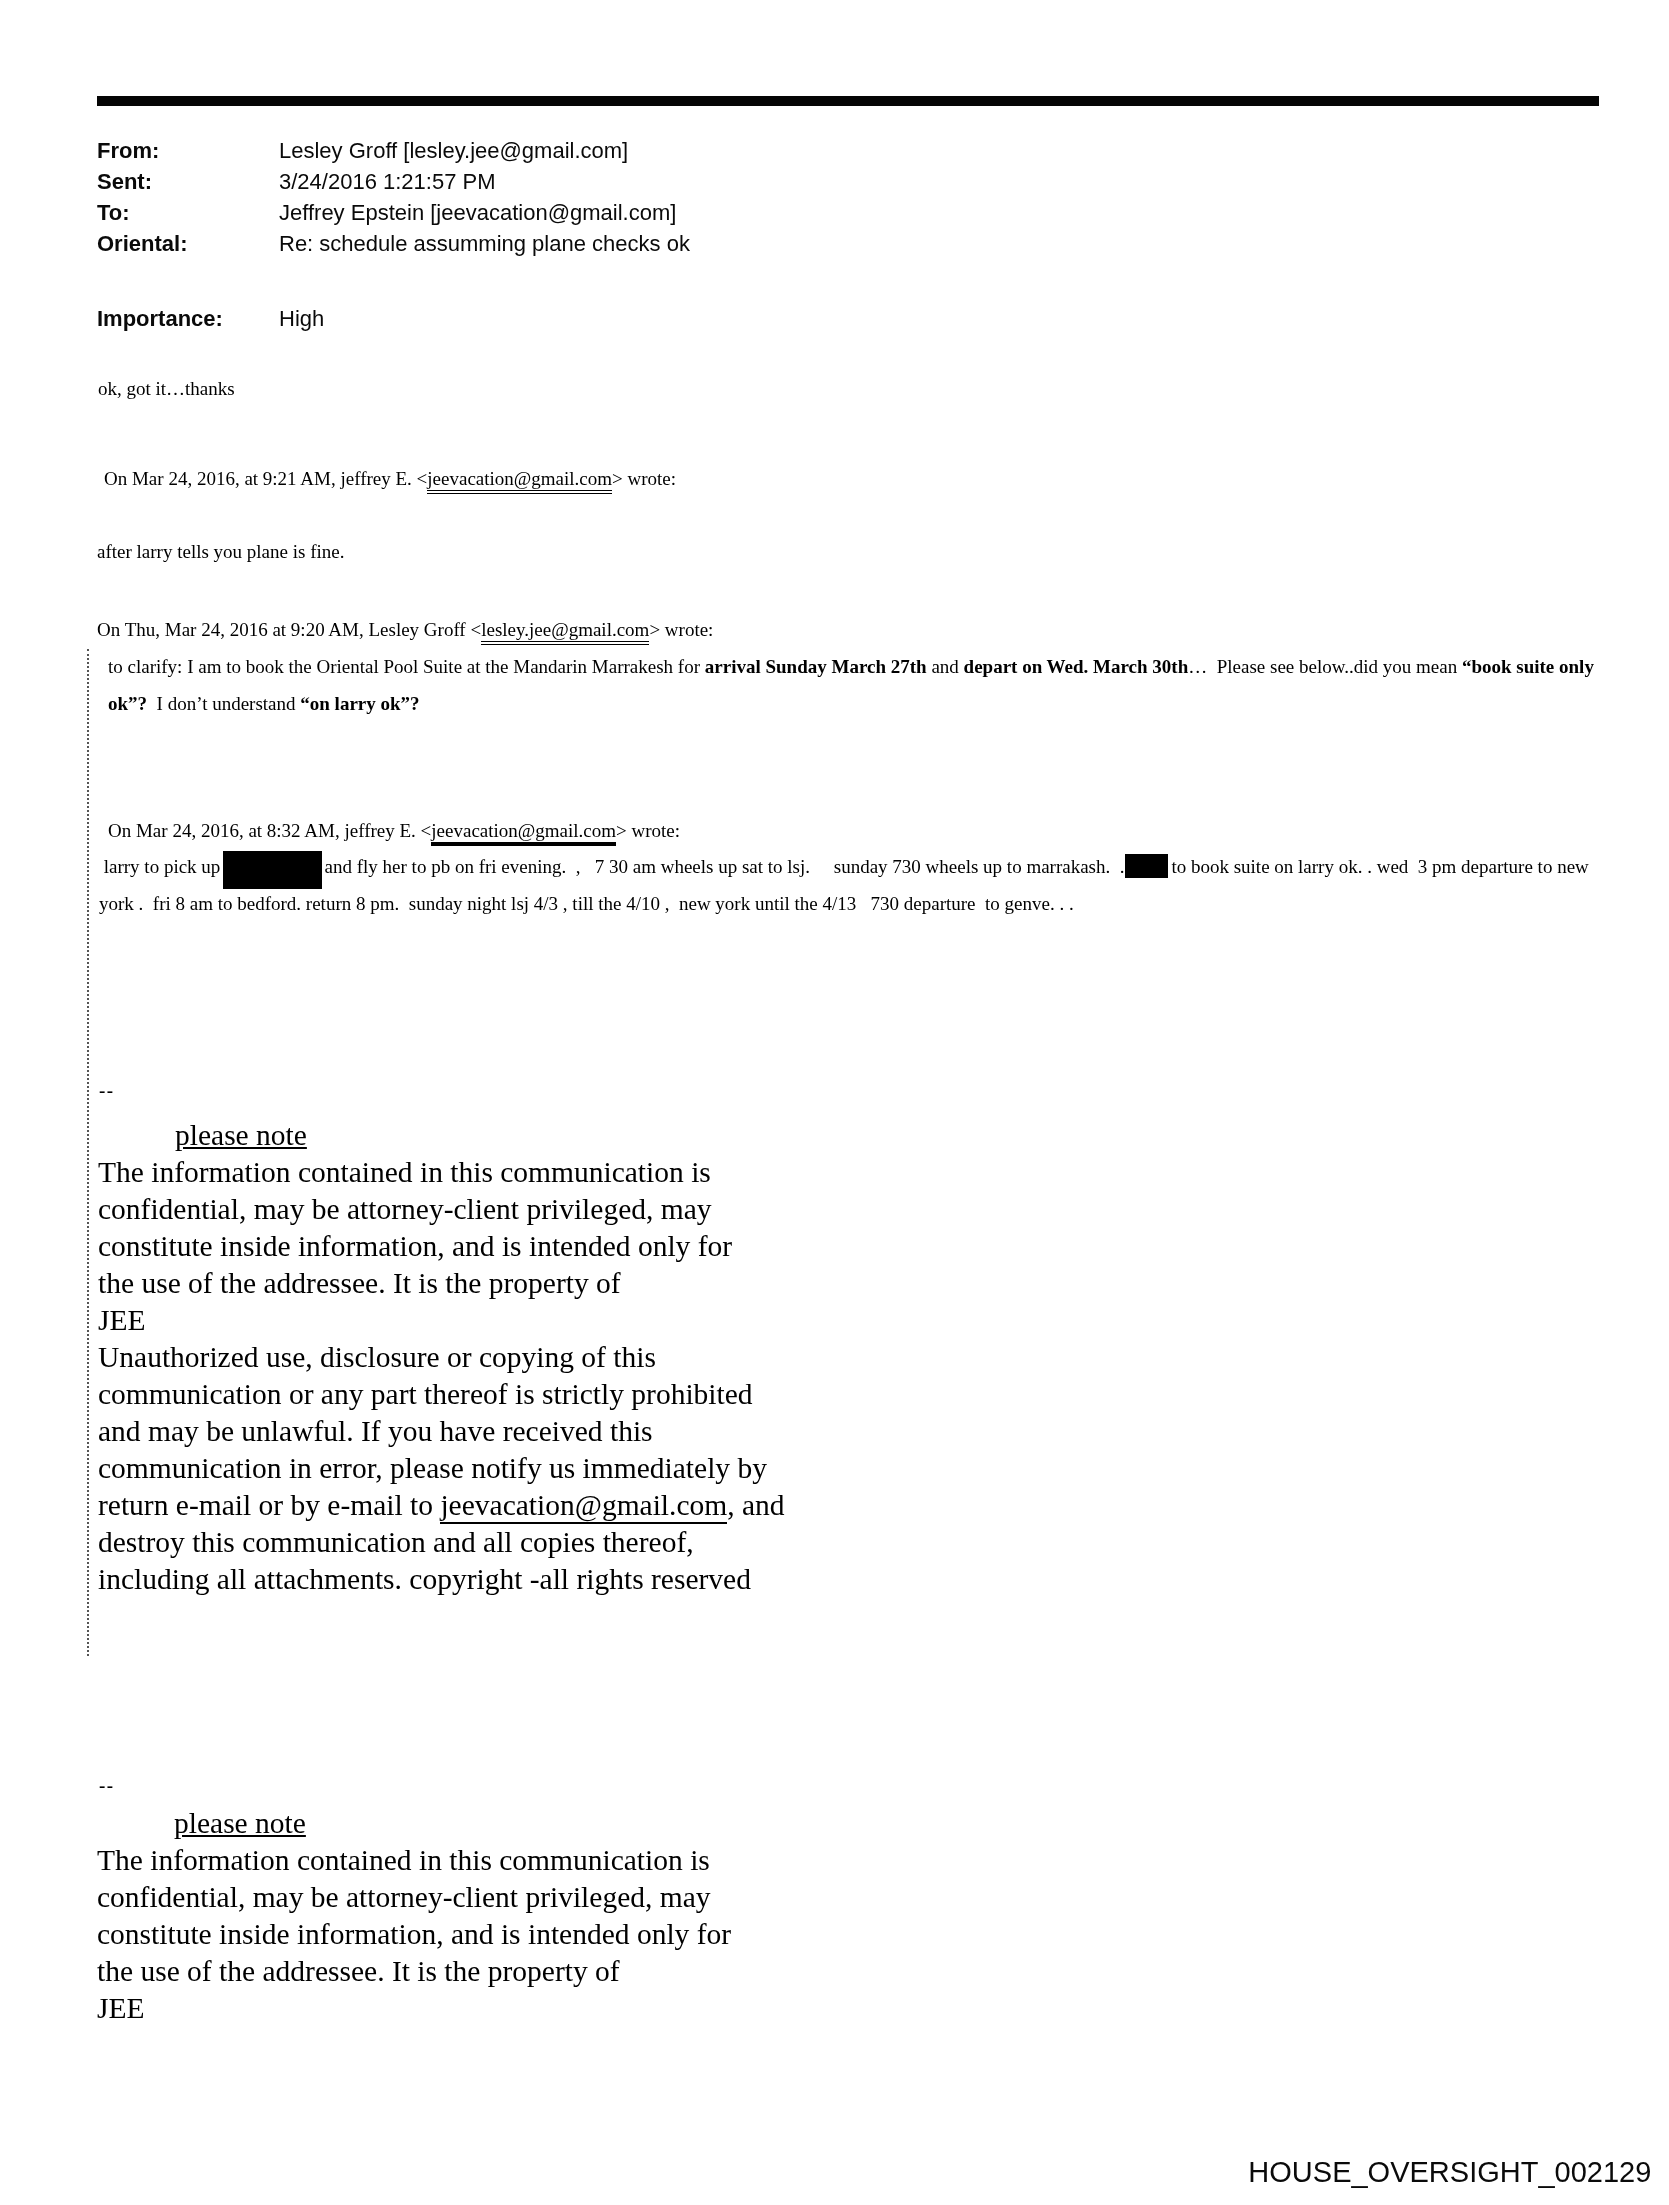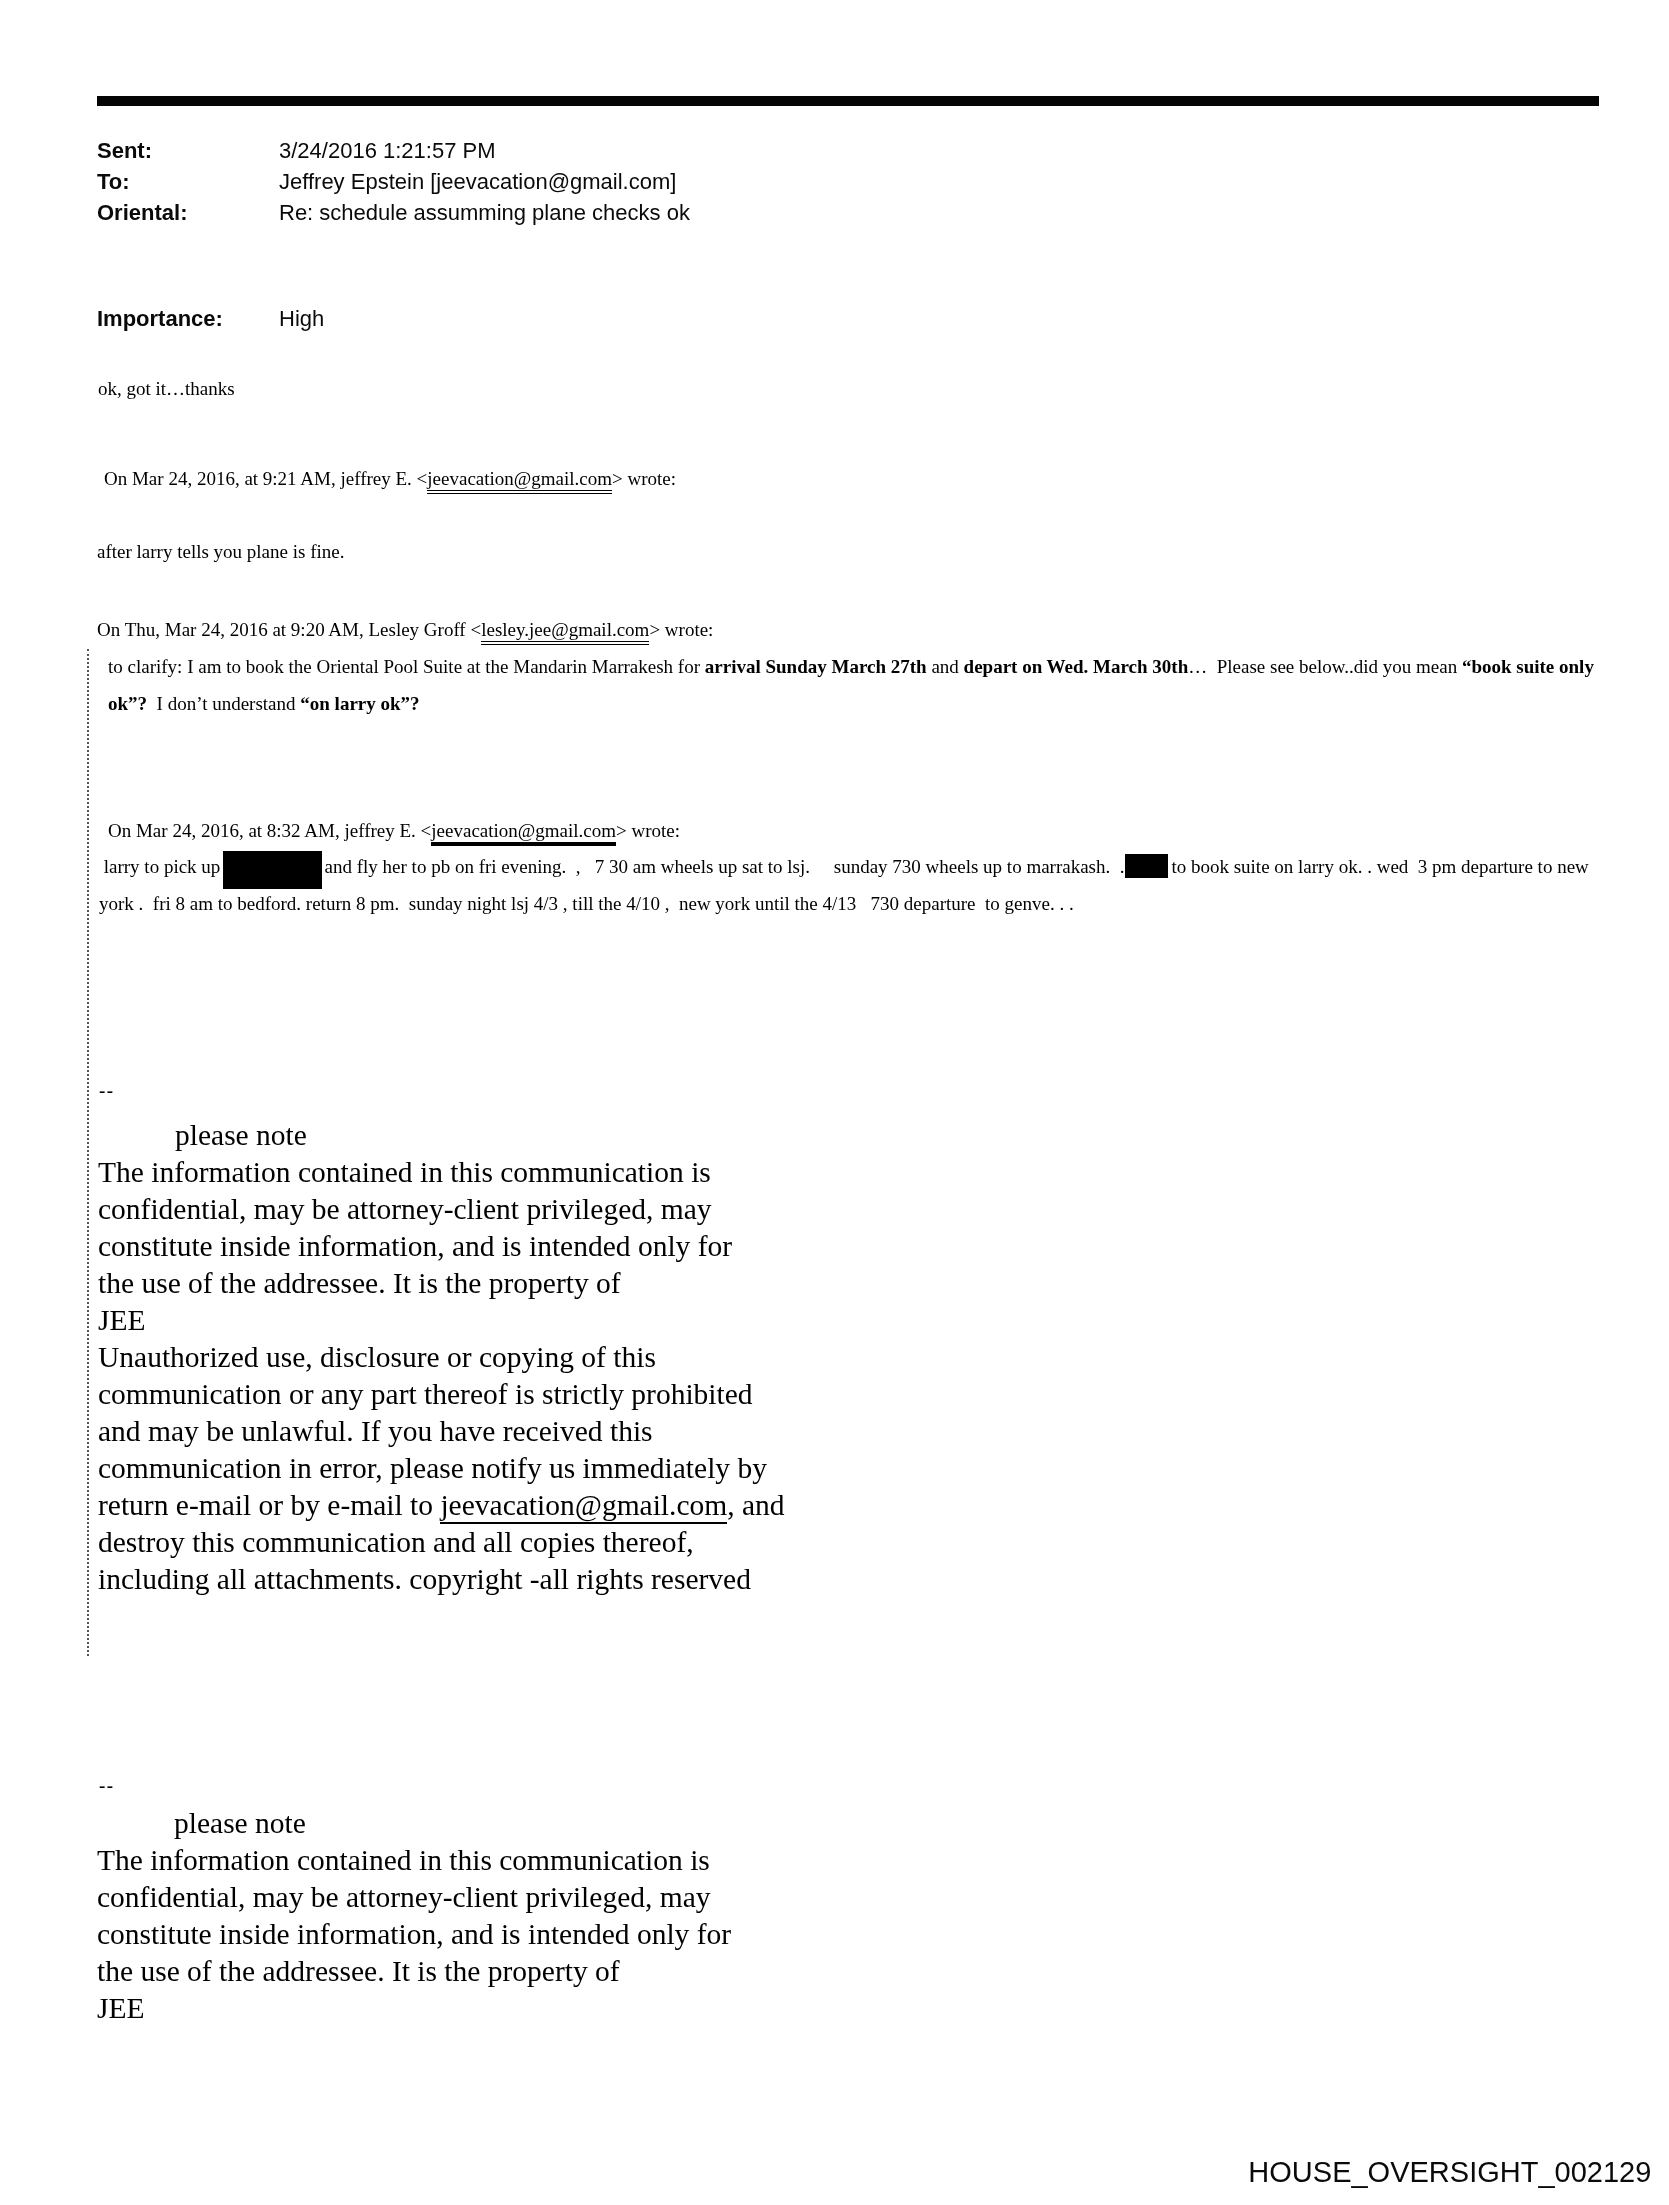--- a/index.html
+++ b/index.html
@@ -23,40 +23,44 @@
   .attr920{left:97px;top:611px;}
   .quoteline{left:87px;top:649px;height:1007px;width:0;border-left:2.6px dotted #555;}
   .quotepara{left:108px;top:648px;width:1487px;}
   .attr832{left:108px;top:812px;}
   .larrypara{left:99px;top:848px;width:1496px;}
   .divider1{left:99px;top:1072px;font-weight:bold;letter-spacing:1.3px;}
   .divider2{left:99px;top:1767px;font-weight:bold;letter-spacing:1.3px;}
   .disc{font-size:29.5px;line-height:37px;}
   .disc1{left:98px;top:1117px;}
   .disc2{left:97px;top:1805px;}
-  .note{padding-left:77px;}
+  .note{padding-left:77px;text-decoration:underline;}
   .b{font-weight:bold;}
   .u-double{border-bottom:4.6px double #000;padding-bottom:0.7px;}
   .u-heavy{border-bottom:4.6px solid #000;padding-bottom:0.7px;}
   .u-thin{border-bottom:2px solid #000;padding-bottom:0.7px;}
   
   .redact{display:inline-block;background:#000;}
   .redact-lg{width:99px;height:38px;vertical-align:middle;margin:-6.5px 2.6px -9.2px 2.6px;}
   .redact-sm{width:43px;height:23.6px;vertical-align:baseline;margin:0 3.9px -4.6px 0;}
   
   .bates{right:17.7px;top:2156px;font-family:"Liberation Sans","DejaVu Sans",sans-serif;font-size:29px;color:#0a0a0a;}
 </style>
 </head>
 <body>
 
 <div class="page">
 
   <div class="abs topbar"></div>
 
   <div class="abs hdr hdr-main">
+    <div class="hrow">
+        <span class="hlabel">From:</span>
+        <span class="hval">Lesley Groff [lesley.jee@gmail.com]</span>
+      </div>
     <div class="hrow">
         <span class="hlabel">Sent:</span>
         <span class="hval">3/24/2016 1:21:57 PM</span>
       </div>
     <div class="hrow">
         <span class="hlabel">To:</span>
         <span class="hval">Jeffrey Epstein [jeevacation@gmail.com]</span>
       </div>
     <div class="hrow">
         <span class="hlabel">Oriental:</span>

